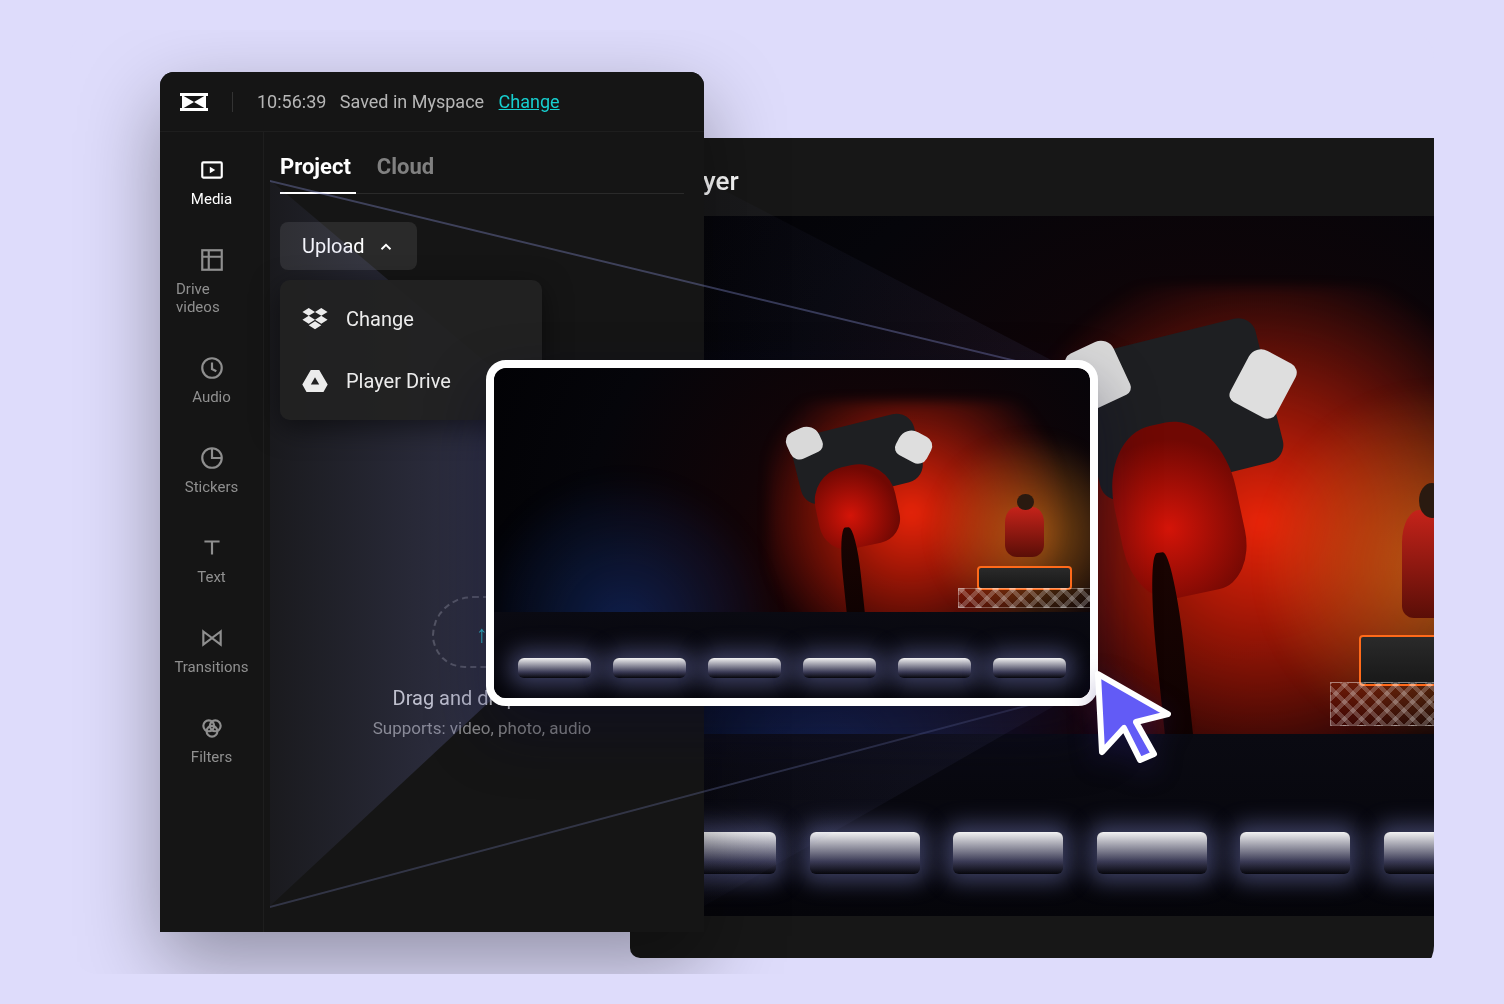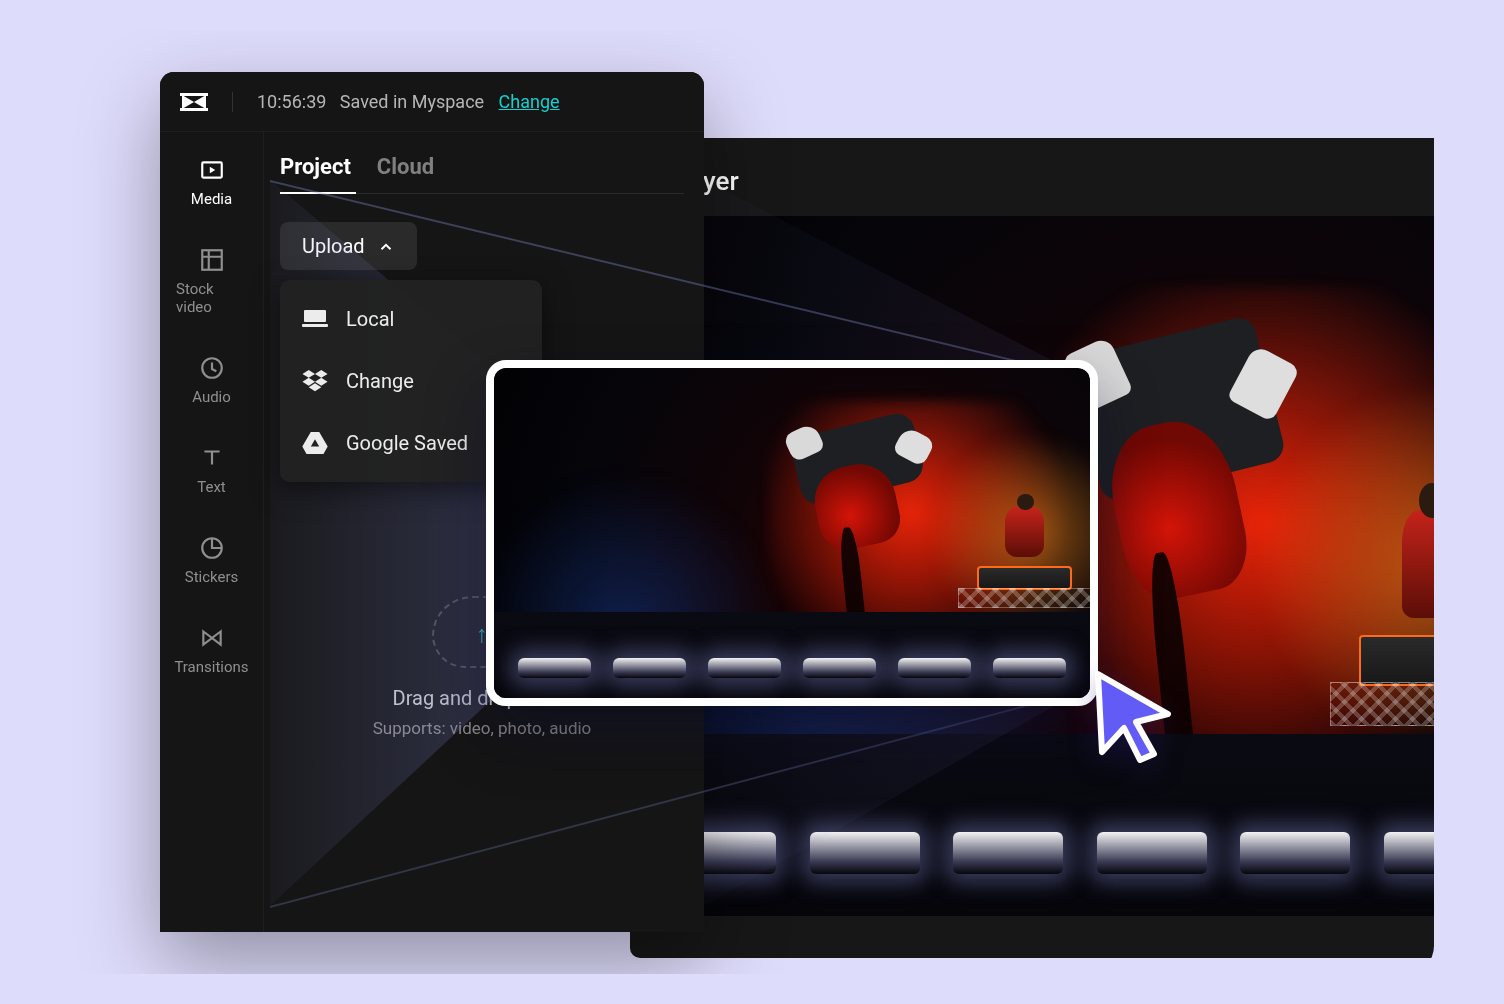--- a/index.html
+++ b/index.html
@@ -304,99 +304,100 @@
           </span>
           <span>Media</span>
         </div>
         <div class="item">
           <span class="ic">
             <svg width="26" height="26" viewBox="0 0 24 24" fill="none" stroke-width="2">
                 <rect x="3" y="3" width="18" height="18"></rect>
                 <path d="M3 9h18M9 3v18"></path>
               </svg>
           </span>
-          <span>Stock video</span>
+          <span>Drive videos</span>
         </div>
         <div class="item">
           <span class="ic">
             <svg width="26" height="26" viewBox="0 0 24 24" fill="none" stroke-width="2">
                 <circle cx="12" cy="12" r="9"></circle>
                 <path d="M12 7v6l4 2"></path>
               </svg>
           </span>
           <span>Audio</span>
         </div>
         <div class="item">
           <span class="ic">
             <svg width="26" height="26" viewBox="0 0 24 24" fill="none" stroke-width="2">
-                <path d="M5 6h14M12 6v12"></path>
-              </svg>
-          </span>
-          <span>Text</span>
-        </div>
-        <div class="item">
-          <span class="ic">
-            <svg width="26" height="26" viewBox="0 0 24 24" fill="none" stroke-width="2">
                 <circle cx="12" cy="12" r="9"></circle>
                 <path d="M12 3v9h9"></path>
               </svg>
           </span>
           <span>Stickers</span>
         </div>
         <div class="item">
           <span class="ic">
             <svg width="26" height="26" viewBox="0 0 24 24" fill="none" stroke-width="2">
+                <path d="M5 6h14M12 6v12"></path>
+              </svg>
+          </span>
+          <span>Text</span>
+        </div>
+        <div class="item">
+          <span class="ic">
+            <svg width="26" height="26" viewBox="0 0 24 24" fill="none" stroke-width="2">
                 <path d="M4 6l8 6-8 6zM20 6l-8 6 8 6z"></path>
               </svg>
           </span>
           <span>Transitions</span>
+        </div>
+        <div class="item">
+          <span class="ic">
+            <svg width="26" height="26" viewBox="0 0 24 24" fill="none" stroke-width="2">
+                <circle cx="9" cy="10" r="5"></circle>
+                <circle cx="15" cy="10" r="5"></circle>
+                <circle cx="12" cy="15" r="5"></circle>
+              </svg>
+          </span>
+          <span>Filters</span>
         </div>
       </div>
 
       <div class="panel">
         <div class="tabs">
           <div class="tab active">Project</div>
           <div class="tab">Cloud</div>
         </div>
         <div class="tab-underline"></div>
 
         <div class="upload-btn">
           <span>Upload</span>
           <span class="chev">
             <svg width="18" height="18" viewBox="0 0 24 24" fill="none" stroke="#fff" stroke-width="2.5">
                 <path d="M6 15l6-6 6 6"></path>
               </svg>
           </span>
         </div>
 
         <div class="upload-menu">
-          <div class="mi">
-            <span class="mic">
-              <svg width="26" height="22" viewBox="0 0 26 22" fill="#ececec">
-                  <rect x="2" y="2" width="22" height="12" rx="1"></rect>
-                  <rect x="0" y="16" width="26" height="3" rx="1"></rect>
-                </svg>
-            </span>
-            <span>Local</span>
-          </div>
           <div class="mi">
             <span class="mic">
               <svg width="26" height="22" viewBox="0 0 32 28" fill="#ececec">
                   <path d="M8 0L0 5l8 5 8-5zM24 0l-8 5 8 5 8-5zM0 15l8 5 8-5-8-5zM16 15l8 5 8-5-8-5zM8 22l8 5 8-5-8-5z"></path>
                 </svg>
             </span>
             <span>Change</span>
           </div>
           <div class="mi">
             <span class="mic">
               <svg width="26" height="22" viewBox="0 0 30 26" fill="#ececec">
                   <path d="M10 0h10l10 17H20zM0 17L10 0l5 8.5L5 26zM5 26l5-9h20l-5 9z"></path>
                 </svg>
             </span>
-            <span>Google Saved</span>
+            <span>Player Drive</span>
           </div>
         </div>
 
         <div class="dropzone">
           <div class="cloud">
             <span class="arrow">↑</span>
           </div>
           <div class="t1">Drag and drop files f</div>
           <div class="t2">Supports: video, photo, audio</div>
         </div>

